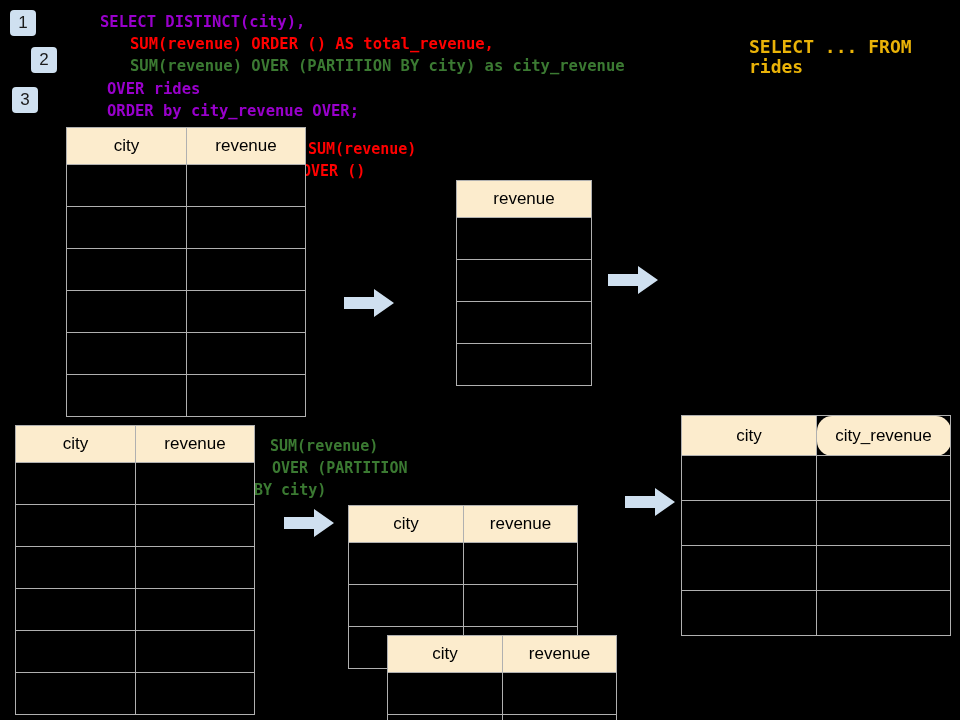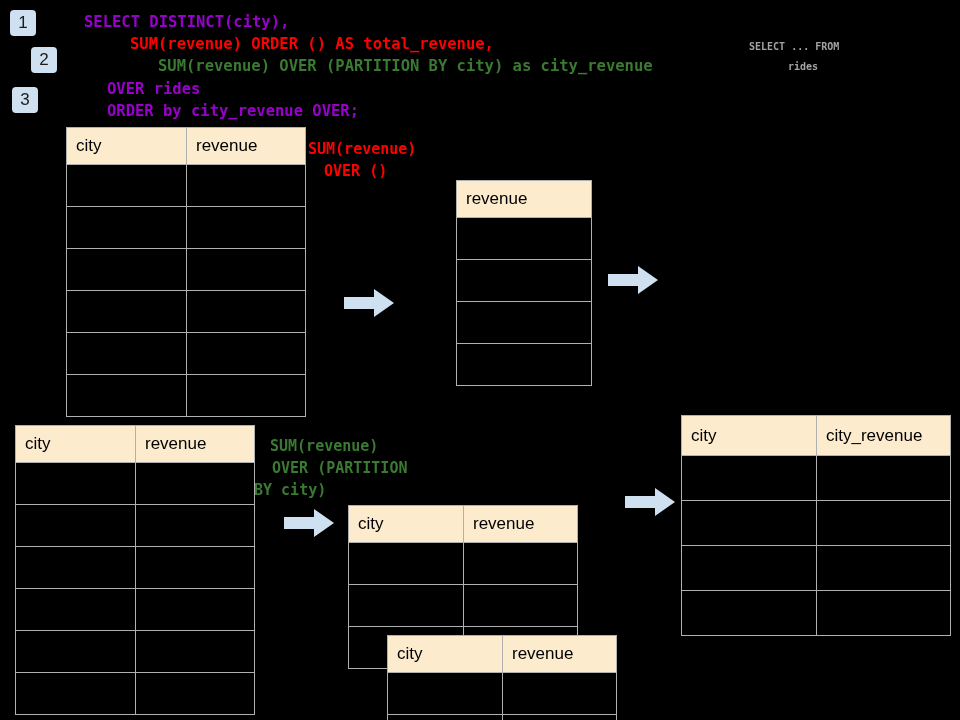--- a/index.html
+++ b/index.html
@@ -34,28 +34,28 @@
     position: absolute;
     font-family: "DejaVu Sans Mono", monospace;
     font-size: 15.5px;
     font-weight: bold;
     white-space: pre;
     letter-spacing: 0px;
     line-height: 21.5px;
   }
   .sql-purple { color: #9900cc; }
   .sql-red    { color: #ff0000; }
-  .sql-green  { color: #3b7a32; margin-left: 28px; }
+  .sql-green  { color: #3b7a32; }
 
   .sideNote {
     position: absolute;
     font-family: "DejaVu Sans Mono", monospace;
-    font-size: 10px;
+    font-size: 18px;
     font-weight: bold;
-    color: #a3a3a3;
+    color: #eab308;
     line-height: 20px;
     white-space: pre;
   }
 
   
   .annot {
     position: absolute;
     font-family: "DejaVu Sans Mono", monospace;
     font-size: 15px;
     font-weight: bold;
@@ -64,20 +64,21 @@
   }
   .annot.red   { color: #ff0000; }
   .annot.green { color: #3b7a32; }
 
   
   .tbl {
     position: absolute;
     border-collapse: collapse;
     table-layout: fixed;
     background: #000000;
+    text-align: center;
   }
   .tbl td {
     border: 1px solid #b0b0b0;
     padding: 0;
     background: #000000;
   }
   .tbl td.hd {
     background: #fceccd;
     color: #000000;
     font-family: "Liberation Sans", sans-serif;
@@ -92,31 +93,31 @@
     position: absolute;
   }
 </style>
 </head>
 <body>
 
 <div class="badge" style="left:10px; top:10px;">1</div>
 <div class="badge" style="left:31px; top:47px;">2</div>
 <div class="badge" style="left:12px; top:87px;">3</div>
 
-<div class="sql sql-purple" style="left:84px; top:12px;">SELECT DISTINCT(city),</div>
+<div class="sql sql-purple" style="left:100px; top:12px;">SELECT DISTINCT(city),</div>
 <div class="sql sql-red" style="left:130px; top:34px;">SUM(revenue) ORDER () AS total_revenue,</div>
 <div class="sql sql-green" style="left:130px; top:56px;">SUM(revenue) OVER (PARTITION BY city) as city_revenue</div>
 <div class="sql sql-purple" style="left:107px; top:79px;">OVER rides</div>
 <div class="sql sql-purple" style="left:107px; top:101px;">ORDER by city_revenue OVER;</div>
 
 <div class="sideNote" style="left:749px; top:37px;">SELECT ... FROM</div>
-<div class="sideNote" style="left:749px; top:57px;margin-left:39px;">rides</div>
+<div class="sideNote" style="left:749px; top:57px;">rides</div>
 
 <div class="annot red" style="left:308px; top:138px;">SUM(revenue)</div>
-<div class="annot red" style="left:324px; top:160px;">OVER ()</div>
+<div class="annot red" style="left:302px; top:160px;">OVER ()</div>
 
 <div class="annot green" style="left:270px; top:435px;">SUM(revenue)</div>
 <div class="annot green" style="left:272px; top:457px;">OVER (PARTITION</div>
 <div class="annot green" style="left:254px; top:479px;">BY city)</div>
 
 <table class="tbl" style="left:66px; top:127px; width:239px;">
   <colgroup>
       <col style="width:120px">
       <col style="width:119px">
     </colgroup>
@@ -283,21 +284,21 @@
 </div>
 
 <table class="tbl" style="left:681px; top:415px; width:269px;">
   <colgroup>
       <col style="width:135px">
       <col style="width:134px">
     </colgroup>
   <tbody>
     <tr>
       <td class="hd" style="height:39px;">city</td>
-      <td class="hd" style="height:39px;">city_revenue</td>
+      <td class="hd" style="height:39px;border-radius:15px;">city_revenue</td>
     </tr>
     <tr>
         <td style="height:44px;"></td>
         <td></td>
       </tr>
     <tr>
         <td style="height:44px;"></td>
         <td></td>
       </tr>
     <tr>

